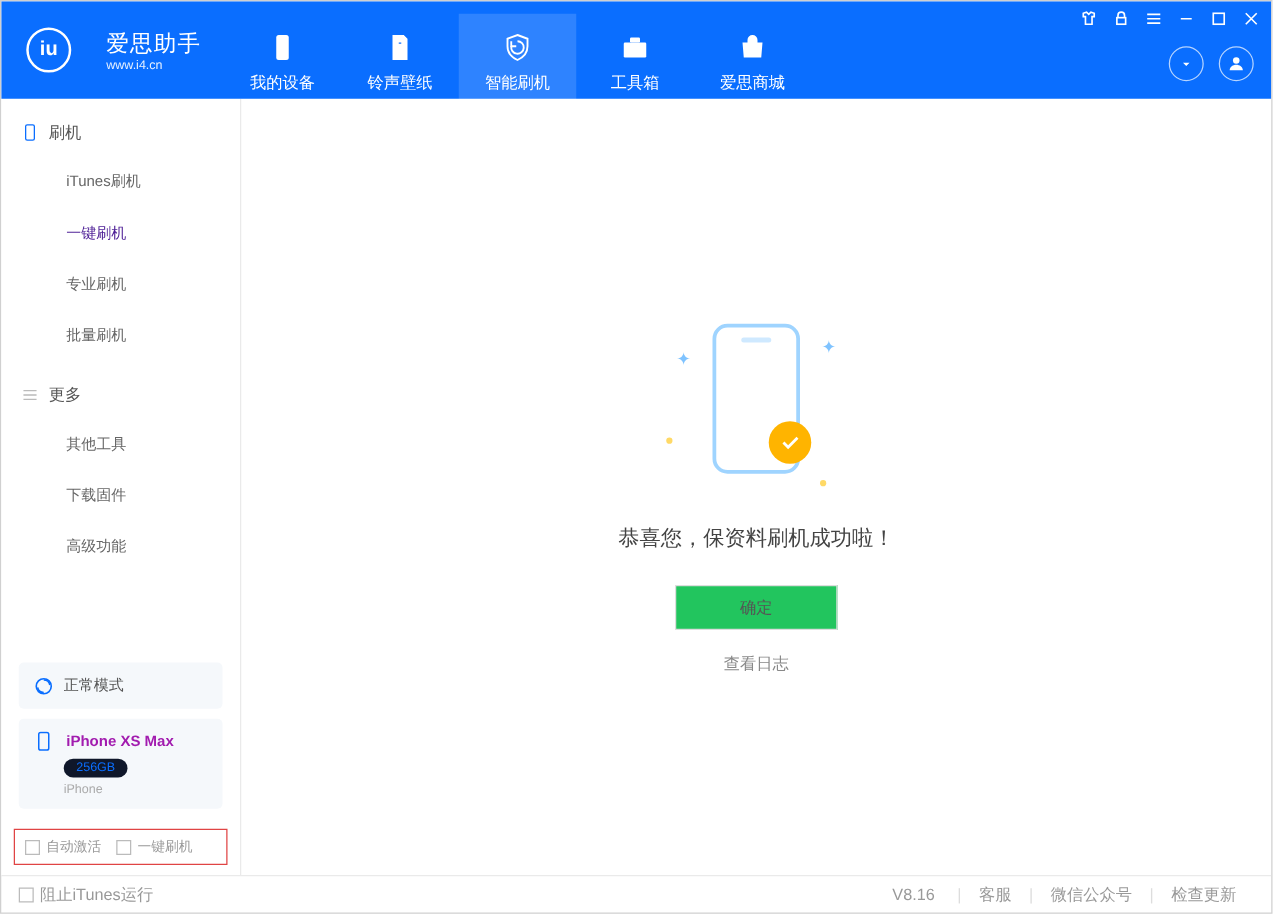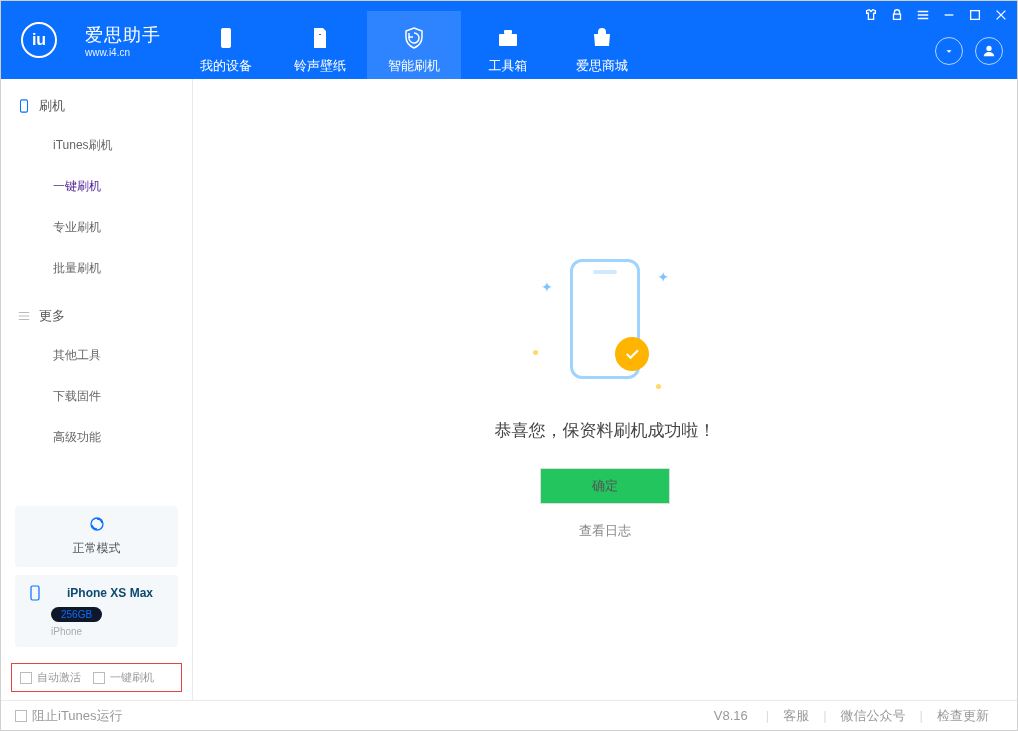--- a/index.html
+++ b/index.html
@@ -30,25 +30,25 @@
 .body { display: flex; height: calc(100% - 78px - 30px); }
 
 
 .sidebar { width: 192px; border-right: 1px solid #eaeaea; display: flex; flex-direction: column; background: #fff; }
 .side-section-title { display: flex; align-items: center; gap: 8px; padding: 18px 16px 10px; font-size: 13px; color: #555; }
 .side-section-title svg { width: 14px; height: 14px; }
 .side-item { padding: 12px 0 12px 52px; font-size: 12px; color: #666; cursor: pointer; }
 .side-item.active { color: #4c1d95; }
 .side-spacer { flex: 1; }
 
-.mode-box { margin: 8px 14px; background: #f5f8fb; border-radius: 4px; padding: 10px 12px; display: flex; align-items: center; gap: 8px; font-size: 12px; color: #555; flex-direction: column; }
+.mode-box { margin: 8px 14px; background: #f5f8fb; border-radius: 4px; padding: 10px 12px; display: flex; align-items: center; gap: 8px; font-size: 12px; color: #555; }
 .mode-box svg { width: 16px; height: 16px; }
 
 .device-box { margin: 0 14px 10px; background: #f5f8fb; border-radius: 4px; padding: 10px 12px; }
-.device-name-row { display: flex; align-items: center; gap: 24px; font-size: 12px; font-weight: 600; color: #0c4a6e; }
+.device-name-row { display: flex; align-items: center; gap: 10px; font-size: 12px; font-weight: 600; color: #a21caf; }
 .device-name-row svg { width: 16px; height: 16px; }
 .device-storage { display: inline-block; background: #0f172a; color: #0a6eff; font-size: 10px; padding: 2px 10px; border-radius: 10px; margin: 6px 0 4px 24px; }
 .device-type { font-size: 10px; color: #aaa; margin-left: 24px; }
 
 .checkbox-row { border: 1.5px solid #e04444; margin: 6px 10px 8px; padding: 6px 8px; display: flex; gap: 12px; align-items: center; }
 .chk-item { display: flex; align-items: center; gap: 5px; font-size: 11px; color: #999; }
 .chk-box { width: 12px; height: 12px; border: 1px solid #bbb; background: #fff; }
 
 
 .main { flex: 1; position: relative; display: flex; flex-direction: column; align-items: center; justify-content: center; }

